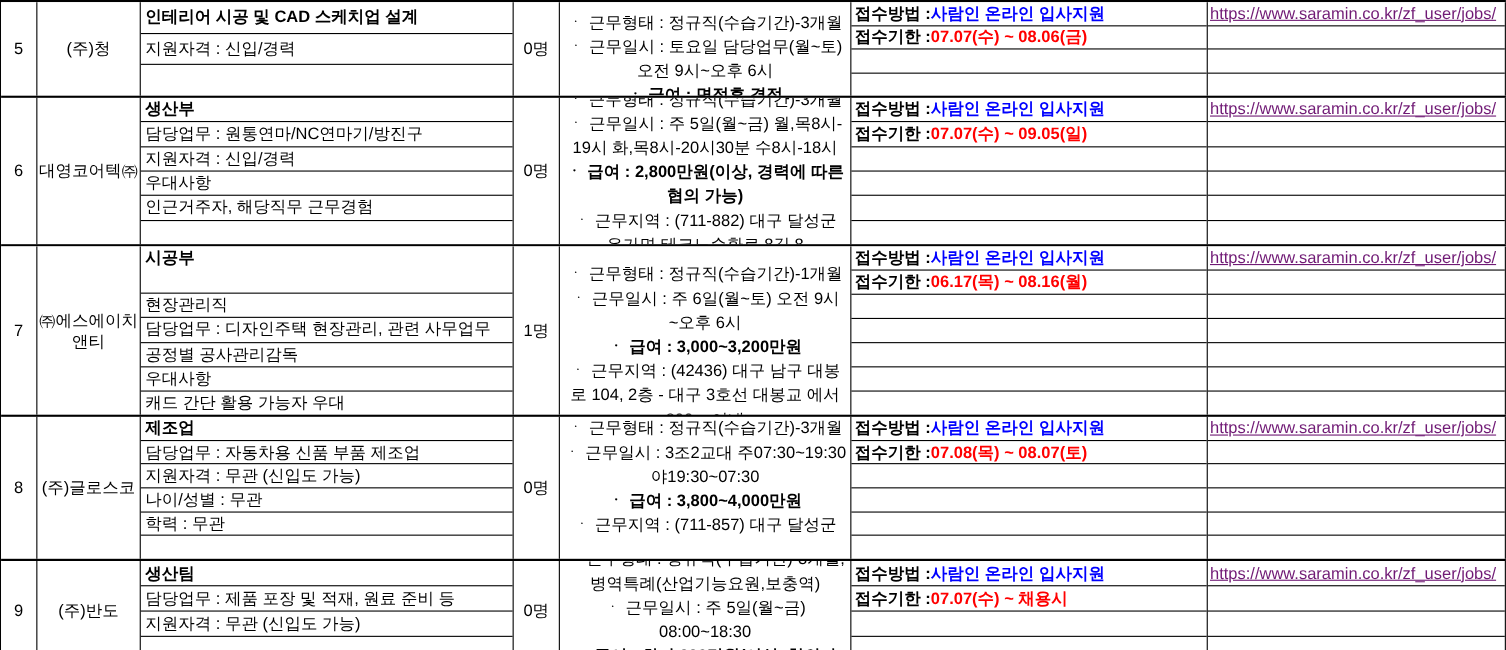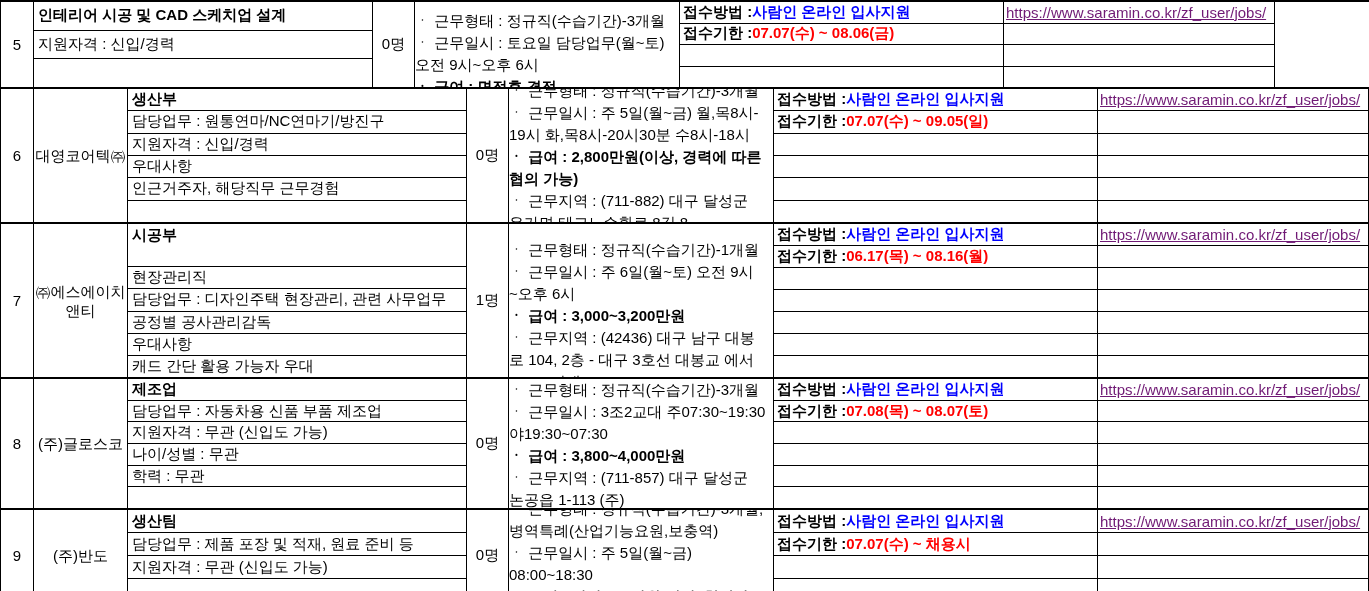--- a/index.html
+++ b/index.html
@@ -16,21 +16,21 @@
   .group:nth-child(5){height:93px}
   .col{border-right:1px solid #000;box-sizing:border-box;flex:none;}
   .num{width:33px;display:flex;align-items:center;justify-content:center;}
   .company{width:94px;display:flex;align-items:center;justify-content:center;text-align:center;white-space:pre-line;line-height:19px;}
   .details{width:339px;display:flex;flex-direction:column;}
   .details .sub{flex:1;border-bottom:1px solid #000;display:flex;align-items:center;padding:0 4px;white-space:nowrap;overflow:hidden;box-sizing:border-box;}
   .details .sub:last-child{border-bottom:none;}
   .details .sub.span2{flex:2;align-items:flex-start;}
   .details .sub.span2 .t{line-height:21px;}
   .head{width:42px;display:flex;align-items:center;justify-content:center;}
-  .cond{width:265px;overflow:hidden;line-height:22px;}
+  .cond{width:265px;overflow:hidden;line-height:22px;text-align:center;}
   .cond .line{white-space:nowrap;}
   .group:nth-child(1) .cond-in{margin-top:8px}
   .group:nth-child(2) .cond-in{margin-top:-9px}
   .group:nth-child(3) .cond-in{margin-top:15px}
   .group:nth-child(4) .cond-in{margin-top:0}
   .group:nth-child(5) .cond-in{margin-top:-12px}
   .app{width:324px;display:flex;flex-direction:column;font-weight:bold;}
   .app .sub{flex:1;border-bottom:1px solid #000;display:flex;align-items:center;padding:0 3px;white-space:nowrap;overflow:hidden;box-sizing:border-box;}
   .app .sub:last-child{border-bottom:none;}
   .url{width:271px;display:flex;flex-direction:column;}
@@ -42,20 +42,21 @@
   a.link{color:#701a75;text-decoration:underline;cursor:pointer;}
 </style>
 </head>
 <body>
 
 <div class="sheet">
     <div class="group">
       <div class="col num">
         <span class="t">5</span>
       </div>
+      <div class="col company"><span class="t">(주)청</span></div>
       <div class="col details">
         <div class="sub">
           <span class="t bold">인테리어 시공 및 CAD 스케치업 설계</span>
         </div>
         <div class="sub">
           <span class="t">지원자격 : 신입/경력</span>
         </div>
         <div class="sub">
           <span class="t"></span>
         </div>
@@ -251,21 +252,20 @@
       <div class="col head">
         <span class="t">0명</span>
       </div>
       <div class="col cond">
         <div class="cond-in">
           <div class="line">ㆍ 근무형태 : 정규직(수습기간)-3개월</div>
           <div class="line">ㆍ 근무일시 : 3조2교대 주07:30~19:30</div>
           <div class="line">야19:30~07:30</div>
           <div class="line bold">ㆍ 급여 : 3,800~4,000만원</div>
           <div class="line">ㆍ 근무지역 : (711-857) 대구 달성군</div>
-          <div class="line">논공읍 1-113 (주)</div>
         </div>
       </div>
       <div class="col app">
         <div class="sub">
           <span class="t">접수방법 : </span>
           <span class="t blue">사람인 온라인 입사지원</span>
         </div>
         <div class="sub">
           <span class="t">접수기한 : </span>
           <span class="t red">07.08(목) ~ 08.07(토)</span>

